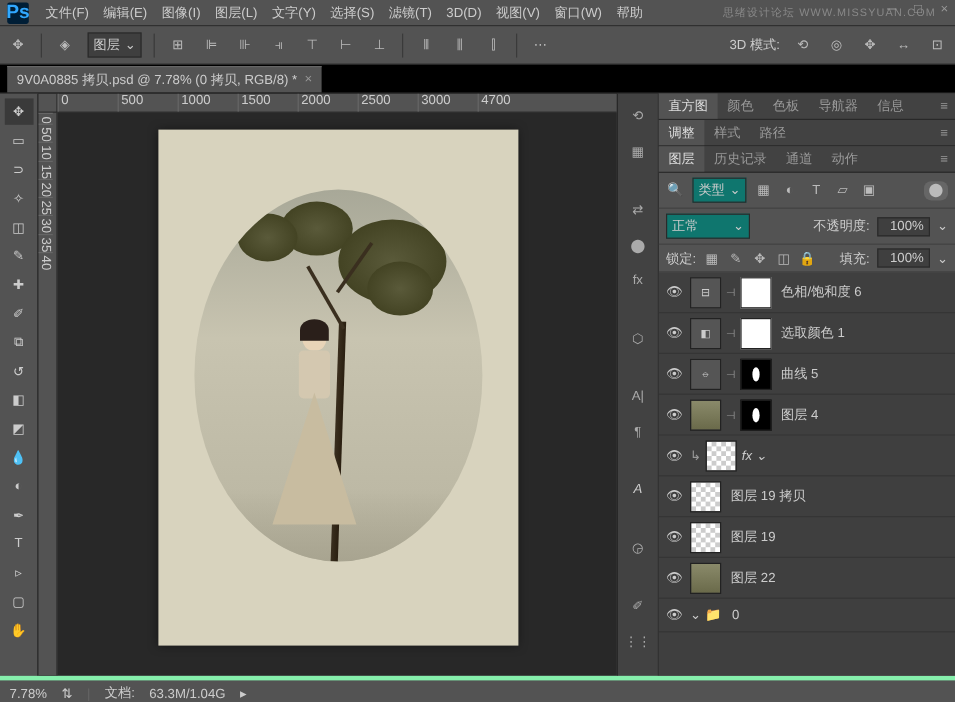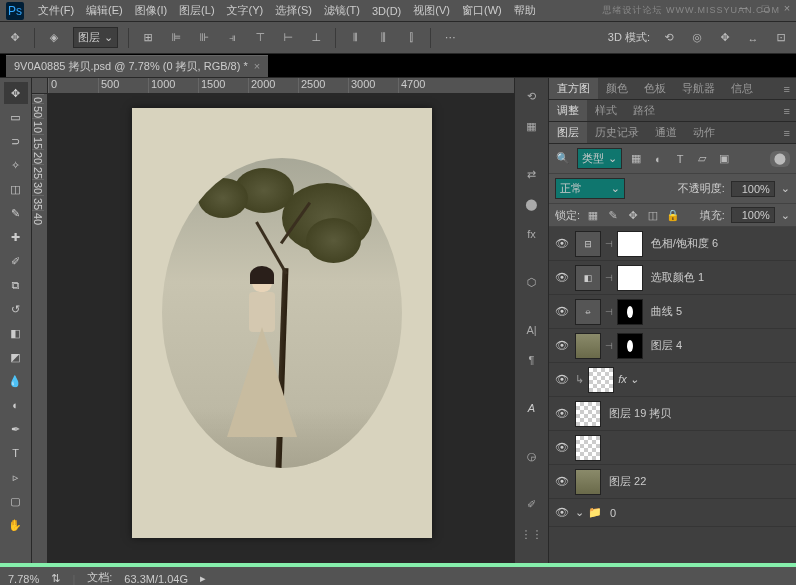--- a/index.html
+++ b/index.html
@@ -1,19 +1,19 @@
 <!DOCTYPE html>
 <html><head>
 <meta charset="utf-8">
 <style>
 *{margin:0;padding:0;box-sizing:border-box;font-family:"Microsoft YaHei",Arial,sans-serif;font-size:11px;color:#ccc;user-select:none}
 body{background:#535353;width:796px;height:585px;overflow:hidden;position:relative}
 .menubar{height:22px;background:#535353;display:flex;align-items:center;padding:0 6px;border-bottom:1px solid #282828}
 .ps-logo{width:18px;height:18px;background:#001e36;display:flex;align-items:center;justify-content:center;margin-right:8px;border-radius:2px}
-.ps-logo span{color:#31a8ff;font-weight:normal;font-size:12px}
+.ps-logo span{color:#31a8ff;font-weight:bold;font-size:16px}
 .menubar .mitem{padding:18px 6px;cursor:pointer}
 .watermark{position:absolute;right:16px;top:4px;color:#888;font-size:9px;letter-spacing:1px}
 .winctrl{position:absolute;right:2px;top:2px;display:flex;gap:8px}
 .winctrl span{width:14px;text-align:center;cursor:pointer;color:#999}
 .optbar{height:32px;background:#535353;border-bottom:1px solid #282828;display:flex;align-items:center;padding:0 6px;gap:10px}
 .optbar .sep{width:1px;height:20px;background:#3a3a3a}
 .optbar .ico{width:18px;height:18px;display:flex;align-items:center;justify-content:center;color:#bbb}
 .optbar .dd{display:flex;align-items:center;gap:4px;padding:2px 4px;background:#3f3f3f;border:1px solid #2a2a2a}
 .tabbar{height:24px;background:#000000;display:flex;align-items:center;padding-left:6px;border-bottom:1px solid #282828}
 .tab{background:#535353;padding:3px 8px;display:flex;align-items:center;gap:6px;border-top:1px solid #666}
@@ -318,20 +318,21 @@
         <span style="font-style:italic">fx ⌄</span>
       </div>
       <div class="layer">
         <span class="eye">👁</span>
         <div class="thumb checker"></div>
         <span class="lname">图层 19 拷贝</span>
       </div>
       <div class="layer">
         <span class="eye">👁</span>
         <div class="thumb checker"></div>
+        <span class="lname">图层 19</span>
       </div>
       <div class="layer">
         <span class="eye">👁</span>
         <div class="thumb tree"></div>
         <span class="lname">图层 22</span>
       </div>
       <div class="layer group">
         <span class="eye">👁</span>
         <span>⌄</span>
         <span class="folder">📁</span>

